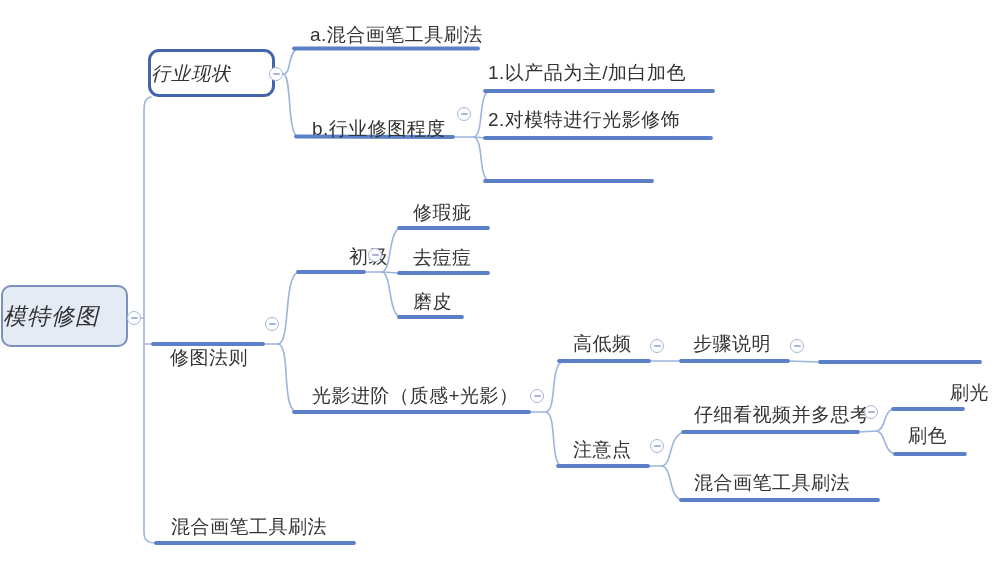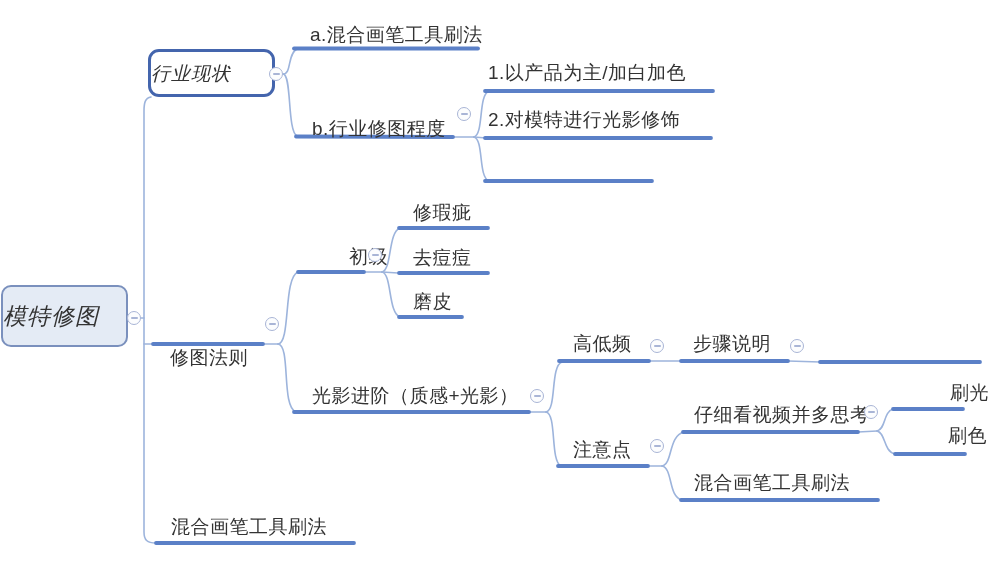--- a/index.html
+++ b/index.html
@@ -135,21 +135,21 @@
   <div class="topic" style="left:413px;top:247px;">去痘痘</div>
   <div class="topic" style="left:413px;top:291px;">磨皮</div>
 
   <div class="topic" style="left:312px;top:385px;">光影进阶（质感+光影）</div>
   <div class="topic" style="left:573px;top:333px;">高低频</div>
   <div class="topic" style="left:693px;top:333px;text-align:center;">步骤说明</div>
 
   <div class="topic" style="left:573px;top:439px;">注意点</div>
   <div class="topic" style="left:694px;top:404px;">仔细看视频并多思考</div>
   <div class="topic" style="left:923px;top:382px;margin-left:27px;">刷光</div>
-  <div class="topic" style="left:908px;top:425px;margin-left:40px;">刷色</div>
+  <div class="topic" style="left:908px;top:425px;">刷色</div>
   <div class="topic" style="left:694px;top:472px;">混合画笔工具刷法</div>
 
   <div class="topic" style="left:171px;top:516px;">混合画笔工具刷法</div>
 
   <div class="collapse" style="left:127px;top:311px;">
     <span class="minus"></span>
     </div>
   <div class="collapse" style="left:269px;top:67px;">
     <span class="minus"></span>
     </div>

